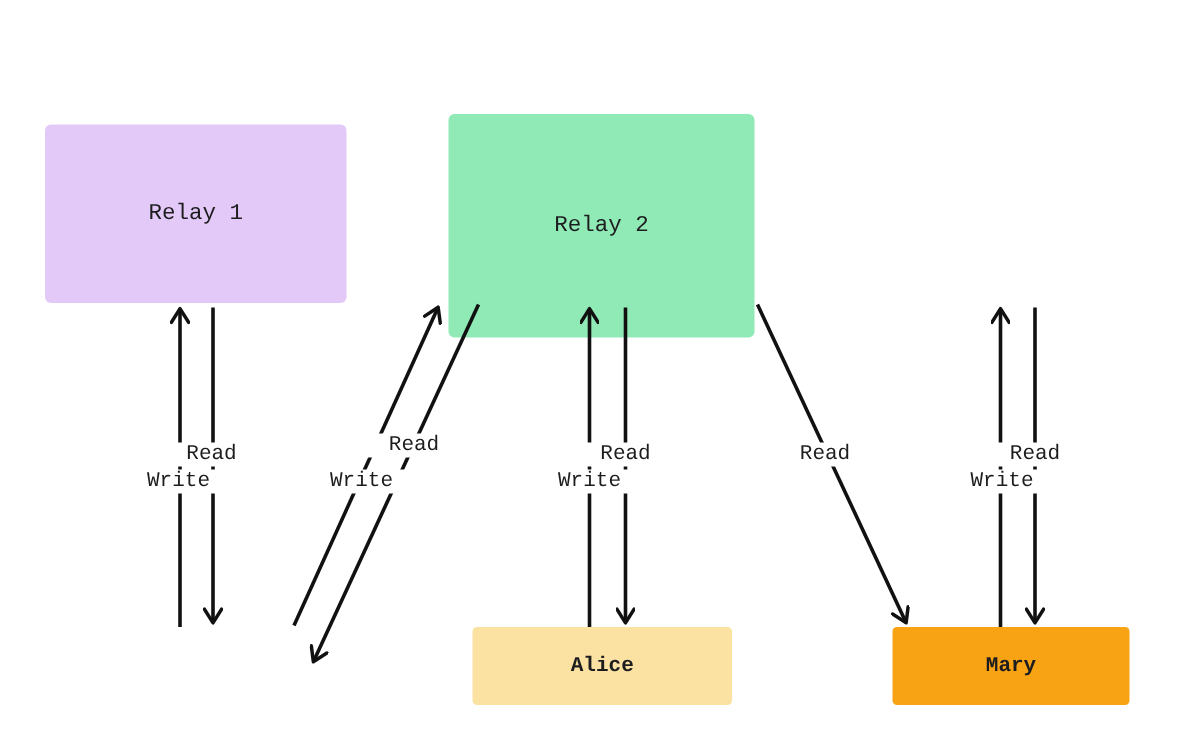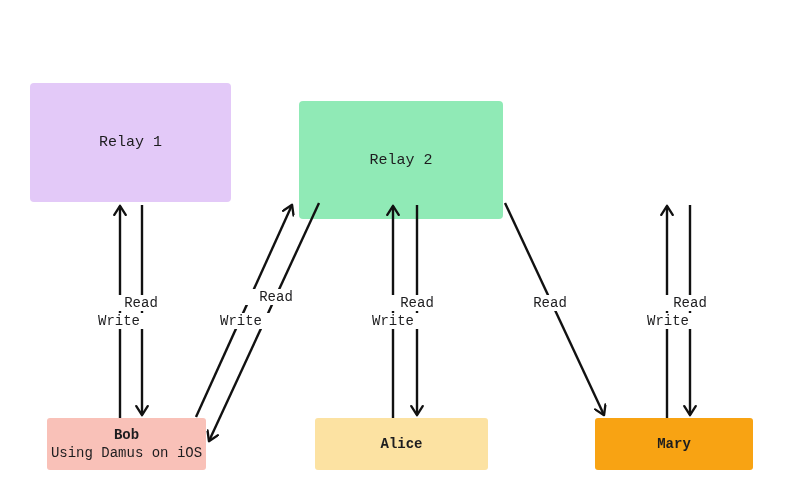--- a/index.html
+++ b/index.html
@@ -15,21 +15,21 @@
   }
   .node {
     position: absolute;
     display: flex;
     align-items: center;
     justify-content: center;
     border-radius: 4px;
     font-size: 15px;
   }
   .relay1 { left: 30px;  top: 43px; width: 201px; height: 119px; }
-  .relay2 { left: 299px; top: 61px; width: 204px; height: 118px; }
+  .relay2 { left: 299px; top: 36px; width: 204px; height: 149px; }
   .relay3 { left: 573px; top: 44px; width: 204px; height: 118px; }
   .user {
     position: absolute;
     display: flex;
     flex-direction: column;
     align-items: center;
     justify-content: center;
     border-radius: 3px;
     font-size: 14px;
     line-height: 1.32;
@@ -63,24 +63,20 @@
 
 <div class="canvas">
 
   <div class="node relay1" style="background-color: rgb(227, 201, 248);">
     <span>Relay 1</span>
   </div>
   <div class="node relay2" style="background-color: rgb(144, 234, 182);">
     <span>Relay 2</span>
   </div>
 
-  <div class="user bob" style="background-color: rgb(249, 193, 184);">
-    <span class="uname">Bob</span>
-    <span class="udesc">Using Damus on iOS</span>
-  </div>
   <div class="user alice" style="background-color: rgb(252, 226, 162);">
     <span class="uname">Alice</span>
   </div>
   <div class="user mary" style="background-color: rgb(248, 163, 19);">
     <span class="uname">Mary</span>
   </div>
 
   <svg class="arrows" width="800" height="486" viewBox="0 0 800 486">
     <defs>
       <marker id="ah" viewBox="0 0 12 12" refX="9.6" refY="6" markerWidth="5.5" markerHeight="5.5" orient="auto">

